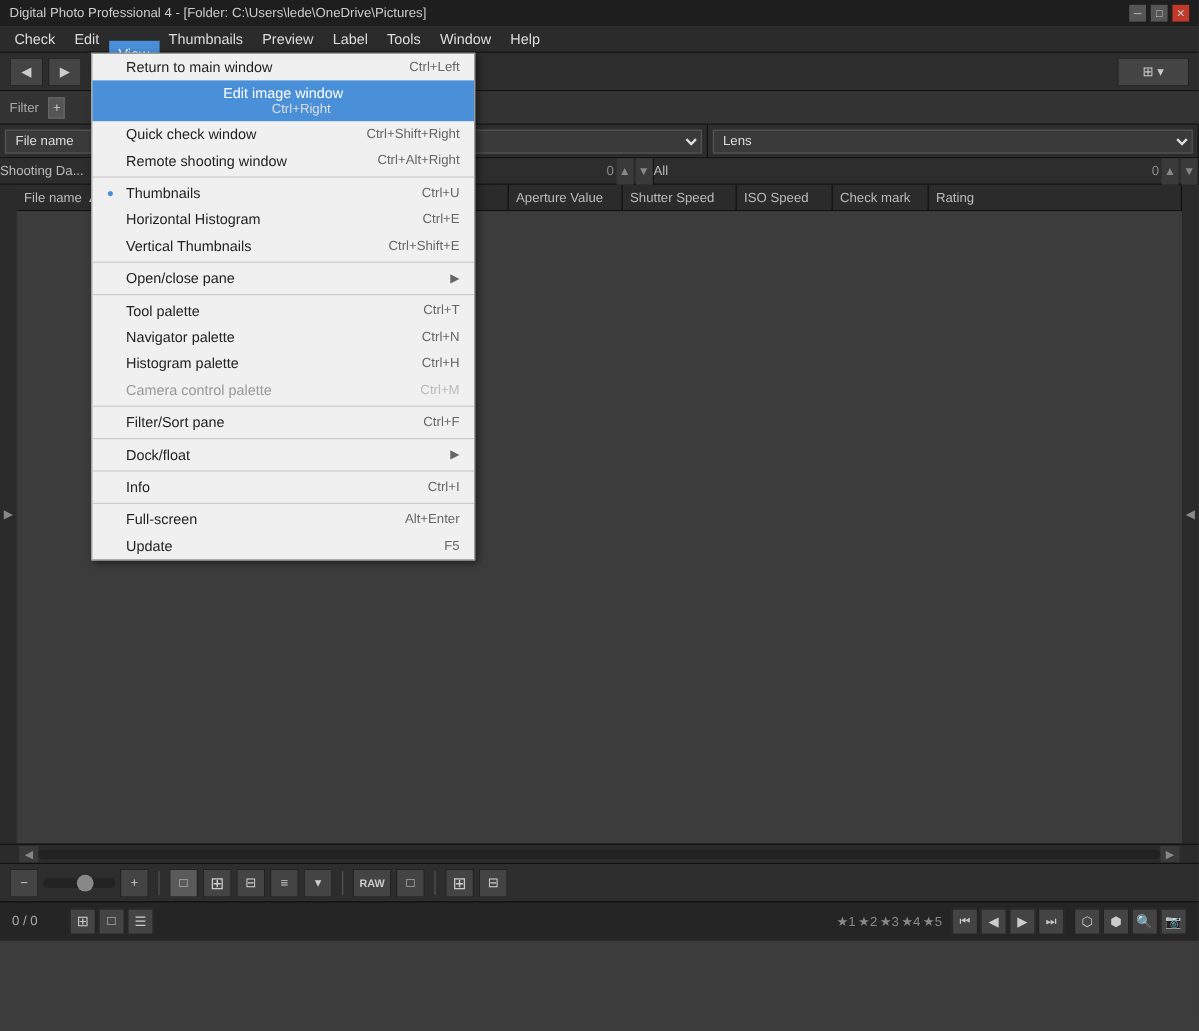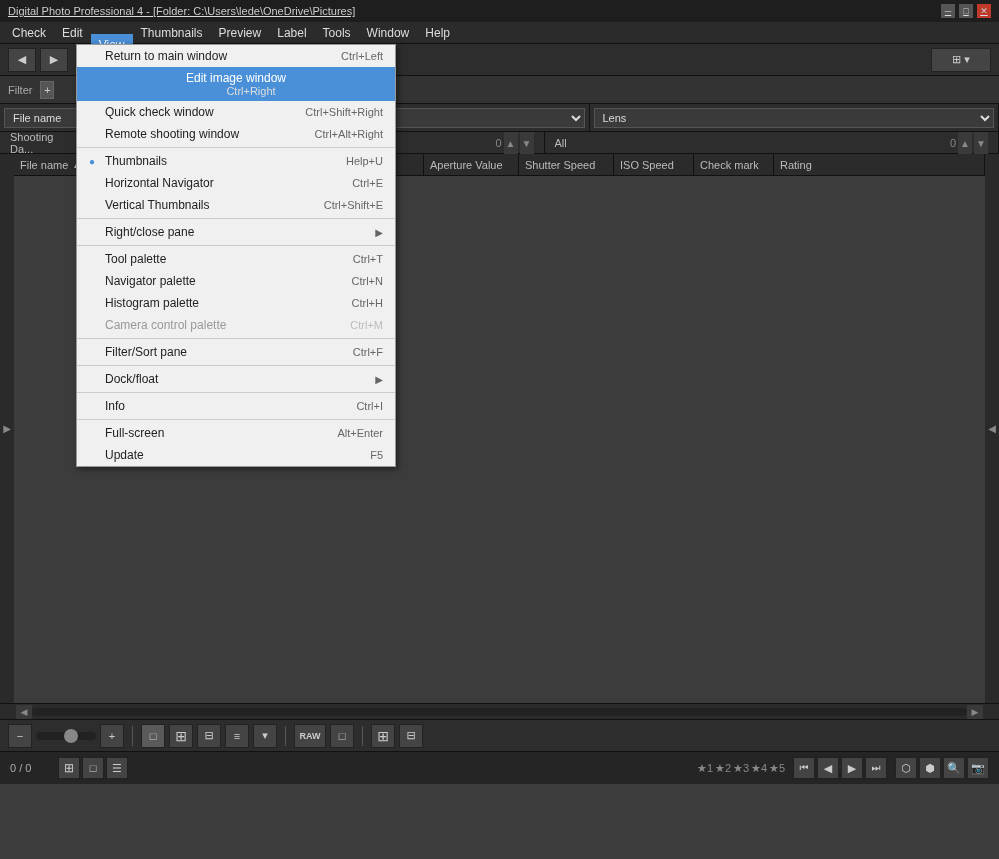--- a/index.html
+++ b/index.html
@@ -15,21 +15,20 @@
     }
 
     
     #title-bar {
       height: 22px;
       background: #1e1e1e;
       display: flex;
       align-items: center;
       padding: 4px 8px;
       justify-content: space-between;
-      text-decoration: underline;
     }
     #title-bar-controls {
       display: flex;
       gap: 4px;
     }
     .title-btn {
       width: 14px;
       height: 14px;
       background: #555;
       border: none;
@@ -242,21 +241,21 @@
     #all-filter-row {
       display: flex;
       background: #2d2d2d;
       height: 22px;
       border-bottom: 1px solid #111;
     }
     .af-cell {
       display: flex;
       align-items: center;
       height: 22px;
-      padding: 0 10px;
+      padding: 0 0;
       border-right: 1px solid #111;
       font-size: 11px;
       color: #bbb;
       gap: 4px;
     }
     .af-all { width: 90px; }
     .af-camera { flex: 1; justify-content: space-between; }
     .af-lens { flex: 1; justify-content: space-between; }
     .af-count { font-size: 11px; color: #888; }
 
@@ -550,40 +549,40 @@
     <span class="menu-bullet"></span>
     <span class="menu-label">Remote shooting window</span>
     <span class="menu-shortcut">Ctrl+Alt+Right</span>
   </div>
 
   <div class="menu-separator"></div>
 
   <div class="dropdown-menu-item">
     <span class="menu-bullet" style="color:#4a90d9;">●</span>
     <span class="menu-label">Thumbnails</span>
-    <span class="menu-shortcut" style="color:#666;">Help+U</span>
-  </div>
-
-  <div class="dropdown-menu-item">
-    <span class="menu-bullet"></span>
-    <span class="menu-label">Horizontal Navigator</span>
+    <span class="menu-shortcut" style="color:#666;">Ctrl+U</span>
+  </div>
+
+  <div class="dropdown-menu-item">
+    <span class="menu-bullet"></span>
+    <span class="menu-label">Horizontal Histogram</span>
     <span class="menu-shortcut" style="color:#666;">Ctrl+E</span>
   </div>
 
   <div class="dropdown-menu-item">
     <span class="menu-bullet"></span>
     <span class="menu-label">Vertical Thumbnails</span>
     <span class="menu-shortcut" style="color:#666;">Ctrl+Shift+E</span>
   </div>
 
   <div class="menu-separator"></div>
 
   <div class="dropdown-menu-item">
     <span class="menu-bullet"></span>
-    <span class="menu-label">Right/close pane</span>
+    <span class="menu-label">Open/close pane</span>
     <span class="menu-arrow">▶</span>
   </div>
 
   <div class="menu-separator"></div>
 
   <div class="dropdown-menu-item">
     <span class="menu-bullet"></span>
     <span class="menu-label">Tool palette</span>
     <span class="menu-shortcut" style="color:#666;">Ctrl+T</span>
   </div>

